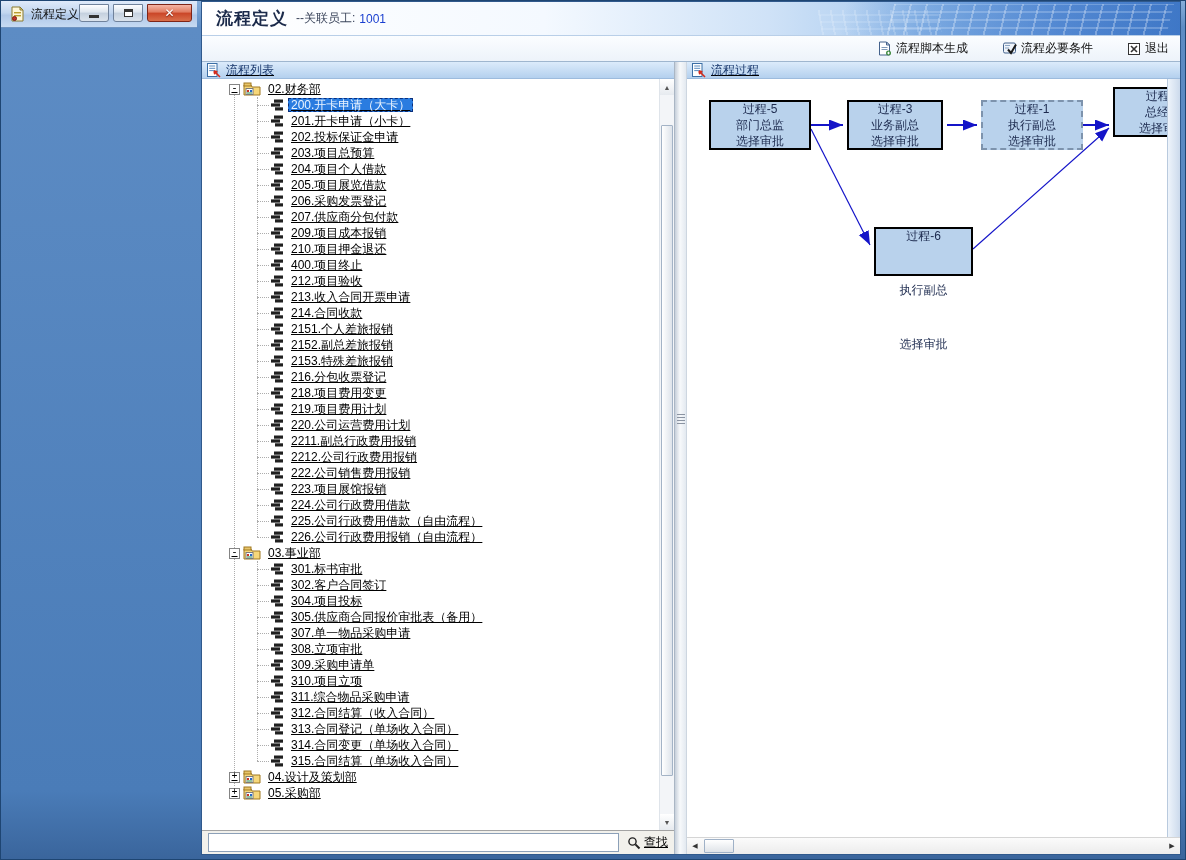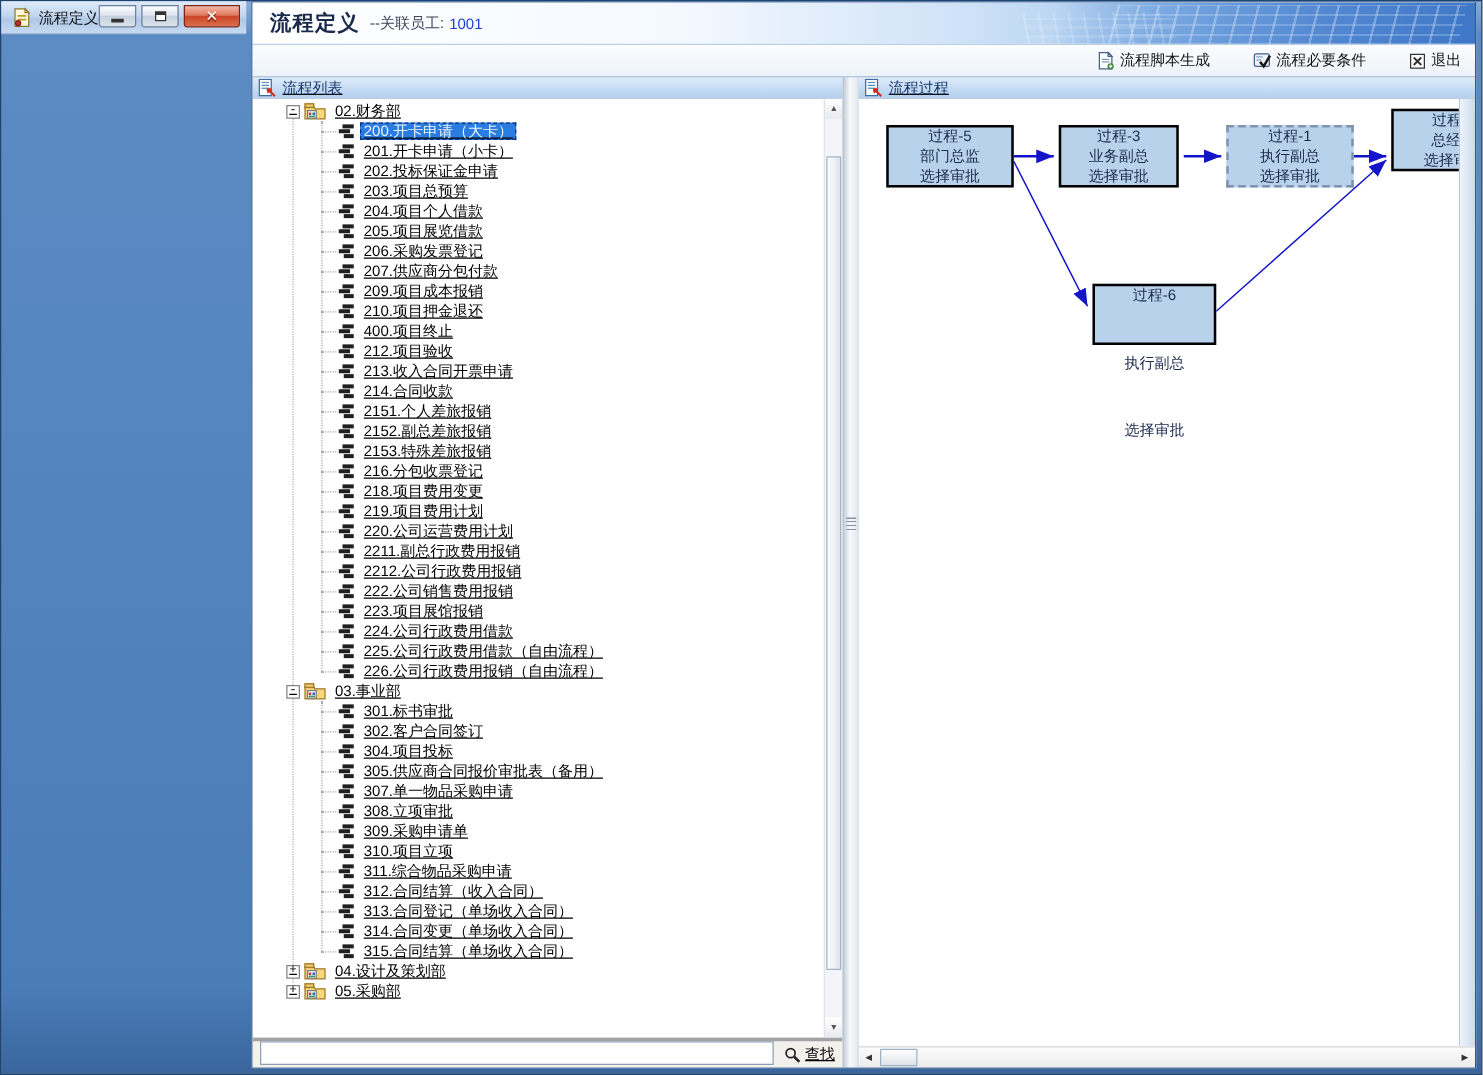--- a/index.html
+++ b/index.html
@@ -86,22 +86,22 @@
 
   
   .tscroll { width:15px; flex:none; position:relative; background:#f3f5f8; border-left:1px solid #dfe4ea; }
   .sbtn { position:absolute; left:0; right:0; height:16px; display:flex; align-items:center; justify-content:center;
     font-size:7px; color:#555; background:linear-gradient(180deg,#ffffff,#e6eaef); }
   .sbtn.up { top:0; } .sbtn.down { bottom:0; }
   .sthumb { position:absolute; left:1px; right:1px; top:46px; bottom:54px;
     background:linear-gradient(90deg,#ffffff,#dde3ea); border:1px solid #a3b3c6; border-radius:1px; }
 
   
-  .searchbar { height:24px; flex:none; display:flex; gap:4px;
-    background:#f2f1ec; border-top:3px solid #a3a3a3; padding:0 2px 0 6px; }
+  .searchbar { height:24px; flex:none; display:flex; align-items:center; gap:4px;
+    background:#f2f1ec; border-top:1px solid #a3a3a3; padding:0 2px 0 6px; }
   .searchbar input { flex:1; height:19px; border:1px solid #8ca0b8; background:#fff;
     font-size:12px; padding:0 4px; font-family:inherit; }
   .searchbar button { display:flex; align-items:center; gap:3px; background:none; border:none;
     font-size:12px; color:#000; font-family:inherit; padding:0 4px; cursor:default; }
 
   
   .canvas-row { flex:1; display:flex; overflow:hidden; }
   .flow-canvas { flex:1; position:relative; background:#fff; overflow:hidden; }
   .edges { position:absolute; left:0; top:0; width:100%; height:100%; }
   .fnode { position:absolute; background:#b9d2ec; border:2px solid #000;

